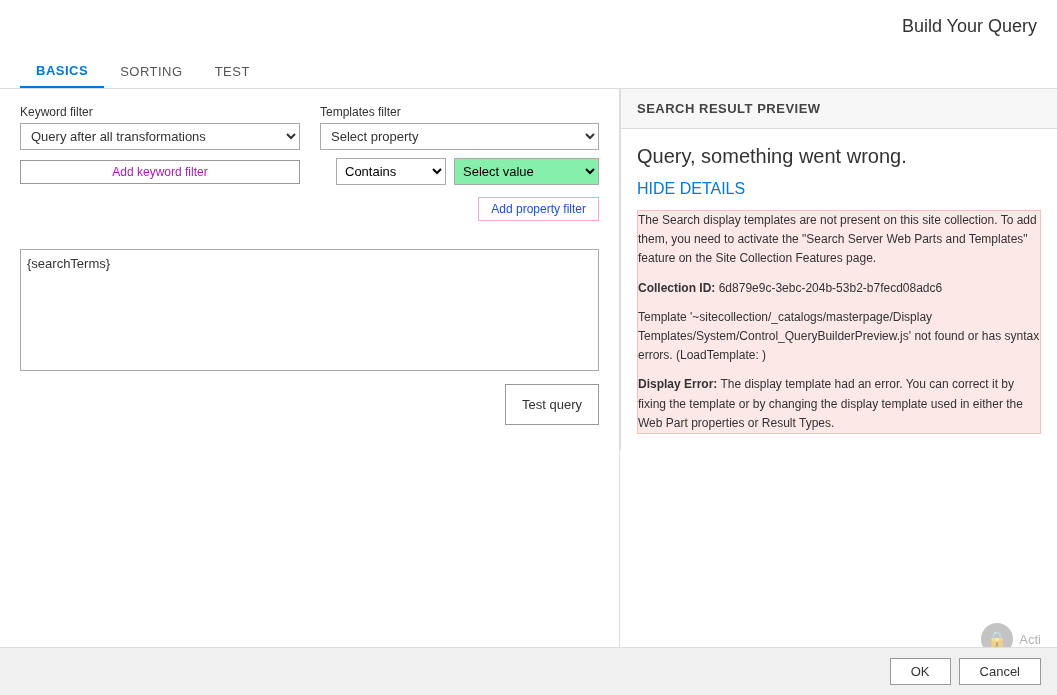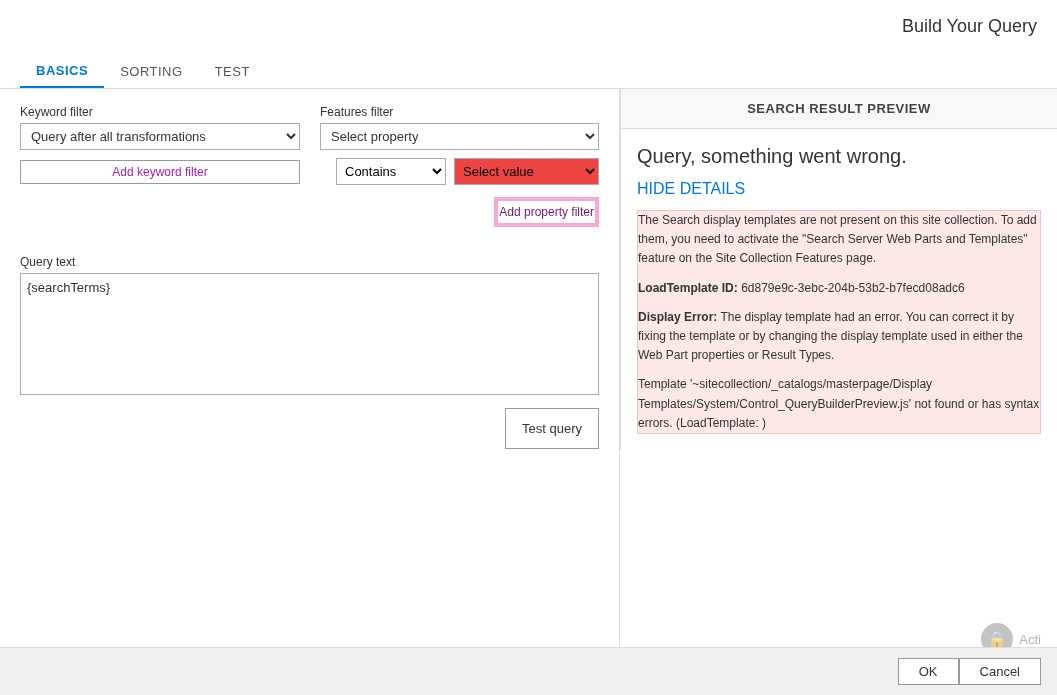--- a/index.html
+++ b/index.html
@@ -113,34 +113,34 @@
       padding: 4px 4px;
       border: 1px solid #aaa;
       background: #fff;
       font-size: 13px;
       cursor: pointer;
     }
     .value-select {
       flex: 1;
       padding: 4px 4px;
       border: 1px solid #aaa;
-      background: #ef4444;
+      background: #86efac;
       font-size: 13px;
       cursor: pointer;
     }
     .add-property-btn {
       display: block;
       margin-top: 8px;
       margin-left: auto;
-      padding: 4px 1px;
-      background: #fff;
-      border: 4px solid #f9a8d4;
-      font-size: 12px;
-      cursor: pointer;
-      color: #701a75;
+      padding: 4px 12px;
+      background: #fff;
+      border: 1px solid #f9a8d4;
+      font-size: 12px;
+      cursor: pointer;
+      color: #1d4ed8;
     }
     .query-text-label {
       font-size: 12px;
       color: #333;
       margin-bottom: 4px;
       margin-top: 16px;
     }
     .query-textarea {
       width: 100%;
       height: 122px;
@@ -165,21 +165,20 @@
     .search-result-header {
       background: #f7f7f7;
       border-bottom: 1px solid #ddd;
       padding: 12px 16px;
       font-size: 13px;
       font-weight: 600;
       letter-spacing: 0.5px;
       color: #444;
       text-transform: uppercase;
       border-left: 1px solid #ddd;
-      text-align: center;
     }
     .search-result-content {
       padding: 16px;
       border-left: 1px solid #ddd;
     }
     .error-heading {
       font-size: 20px;
       font-weight: 300;
       color: #333;
       margin-bottom: 12px;
@@ -207,20 +206,21 @@
       margin-bottom: 0;
     }
     .error-box strong {
       font-weight: 600;
     }
     .footer-bar {
       position: absolute;
       bottom: 0;
       right: 0;
       display: flex;
+      gap: 8px;
       padding: 10px 16px;
       background: #f0f0f0;
       border-top: 1px solid #ddd;
       width: 100%;
       justify-content: flex-end;
     }
     .footer-btn {
       padding: 5px 20px;
       font-size: 13px;
       border: 1px solid #999;
@@ -277,64 +277,63 @@
         <div class="filter-group keyword">
           <label class="filter-label">Keyword filter</label>
           <select class="filter-select">
             <option>Query after all transformations</option>
             <option>Query before transformations</option>
           </select>
           <button class="add-filter-btn">Add keyword filter</button>
         </div>
 
         <div class="filter-group property">
-          <label class="filter-label">Features filter</label>
+          <label class="filter-label">Templates filter</label>
           <select class="filter-select">
             <option>Select property</option>
           </select>
           <div class="property-filter-row">
             <select class="contains-select">
               <option>Contains</option>
               <option>Equals</option>
               <option>Not contains</option>
             </select>
             <select class="value-select">
               <option>Select value</option>
             </select>
           </div>
           <button class="add-property-btn">Add property filter</button>
         </div>
 
       </div>
 
       <div>
-        <div class="query-text-label">Query text</div>
         <textarea class="query-textarea" style="">{searchTerms}</textarea>
       </div>
 
       <button class="test-query-btn">Test query</button>
 
     </div>
 
     <div class="right-panel">
       <div class="search-result-header">SEARCH RESULT PREVIEW</div>
       <div class="search-result-content">
         <div class="error-heading">Query, something went wrong.</div>
         <a class="hide-details-link">HIDE DETAILS</a>
         <div class="error-box">
           <p>The Search display templates are not present on this site collection. To add them, you need to activate the "Search Server Web Parts and Templates" feature on the Site Collection Features page.</p>
           <p>
-            <strong>LoadTemplate ID:</strong>
+            <strong>Collection ID:</strong>
             <span>6d879e9c-3ebc-204b-53b2-b7fecd08adc6</span>
           </p>
+          <p>Template '~sitecollection/_catalogs/masterpage/Display Templates/System/Control_QueryBuilderPreview.js' not found or has syntax errors. (LoadTemplate: )</p>
           <p>
             <strong>Display Error:</strong>
             <span>The display template had an error. You can correct it by fixing the template or by changing the display template used in either the Web Part properties or Result Types.</span>
           </p>
-          <p>Template '~sitecollection/_catalogs/masterpage/Display Templates/System/Control_QueryBuilderPreview.js' not found or has syntax errors. (LoadTemplate: )</p>
         </div>
       </div>
     </div>
 
   </div>
 
   <div class="activate-watermark">
     <div class="activate-icon">🔒</div>
     <span class="activate-text">Acti</span>
   </div>

